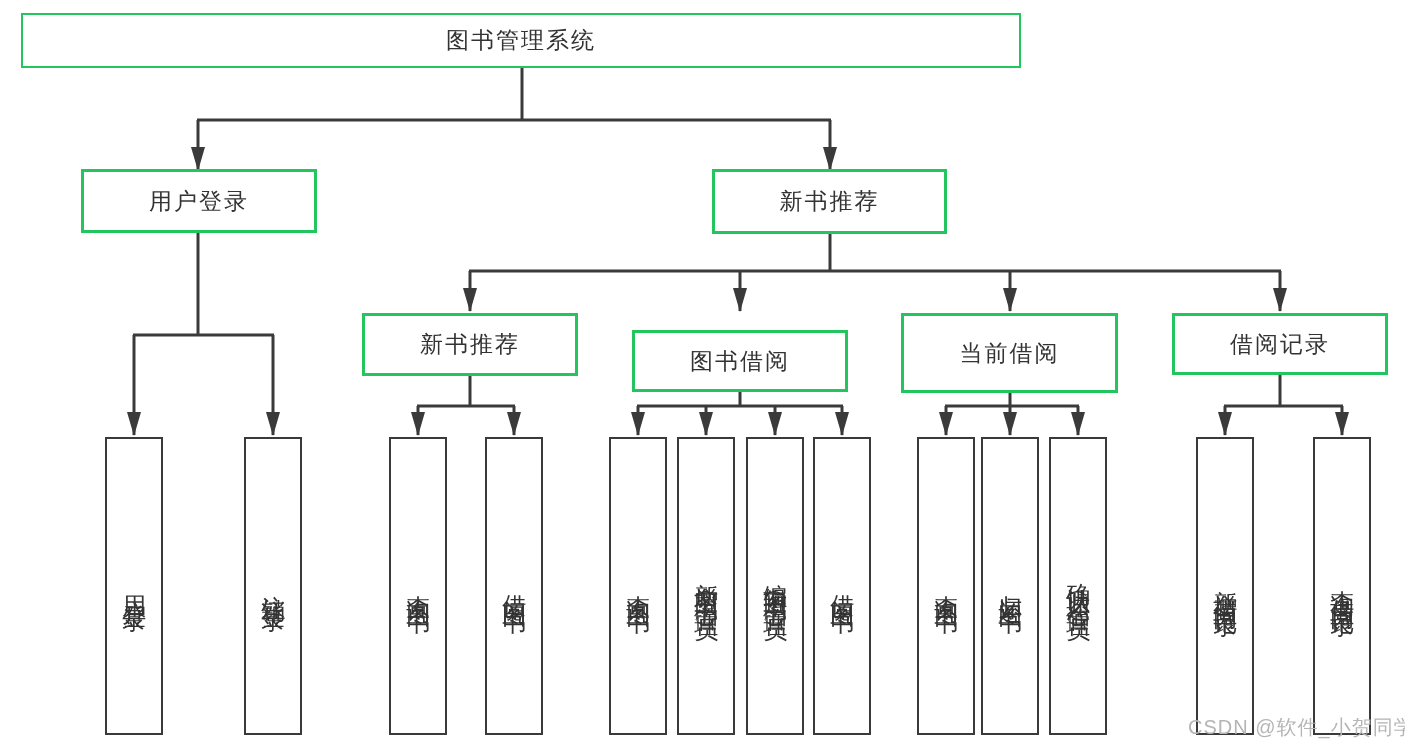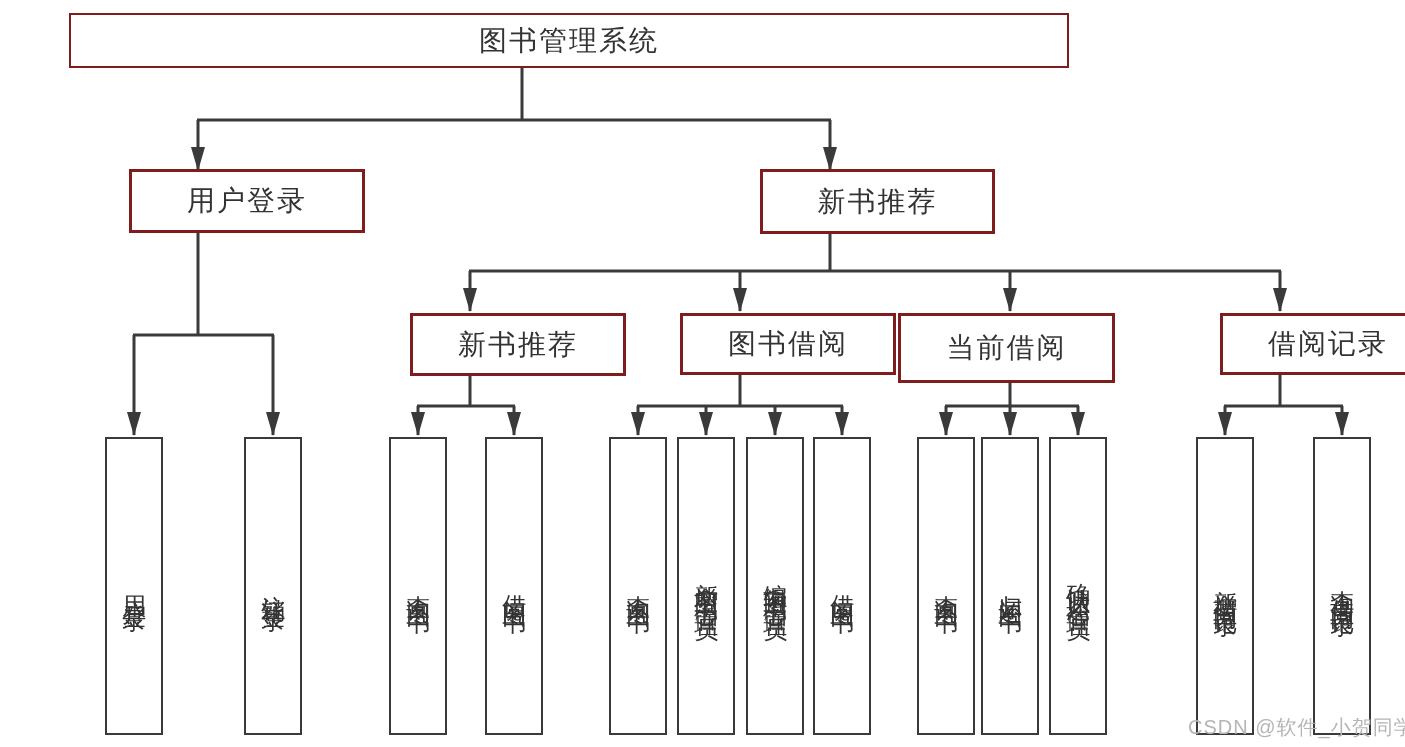--- a/index.html
+++ b/index.html
@@ -20,25 +20,24 @@
   .box {
     position: absolute;
     box-sizing: border-box;
     background: #ffffff;
     display: flex;
     align-items: center;
     justify-content: center;
     text-align: center;
   }
   .hbox {
-    border: 3px solid #7f1d1d;
-    font-size: 28px;
+    border: 3px solid #22c55e;
+    font-size: 23px;
     letter-spacing: 2px;
     white-space: nowrap;
-    margin-left: 48px;
   }
   .root-box {
     left: 21px; top: 13px; width: 1000px; height: 55px;
     border-width: 2.5px;
   }
   .vbox {
     border: 2.5px solid #3a3a3a;
     top: 437px;
     width: 58px;
     height: 298px;
@@ -122,22 +121,22 @@
       <line x1="1342" y1="406" x2="1342" y2="435" marker-end="url(#arrow)"></line>
     </g>
   </svg>
 
   <div class="box hbox root-box">图书管理系统</div>
 
   <div class="box hbox" style="left:81px;top:169px;width:236px;height:64px">用户登录</div>
   <div class="box hbox" style="left:712px;top:169px;width:235px;height:65px">新书推荐</div>
 
   <div class="box hbox" style="left:362px;top:313px;width:216px;height:63px">新书推荐</div>
-  <div class="box hbox" style="left:632px;top:313px;width:216px;height:62px">图书借阅</div>
-  <div class="box hbox" style="left:850px;top:313px;width:217px;height:70px">当前借阅</div>
+  <div class="box hbox" style="left:632px;top:330px;width:216px;height:62px">图书借阅</div>
+  <div class="box hbox" style="left:901px;top:313px;width:217px;height:80px">当前借阅</div>
   <div class="box hbox" style="left:1172px;top:313px;width:216px;height:62px">借阅记录</div>
 
   <div class="box vbox" style="left:105px">用户登录</div>
   <div class="box vbox" style="left:244px">注销登录</div>
 
   <div class="box vbox" style="left:389px">查询图书</div>
   <div class="box vbox" style="left:485px">借阅图书</div>
 
   <div class="box vbox" style="left:609px">查询图书</div>
   <div class="box vbox" style="left:677px">新增图书（管理员）</div>

